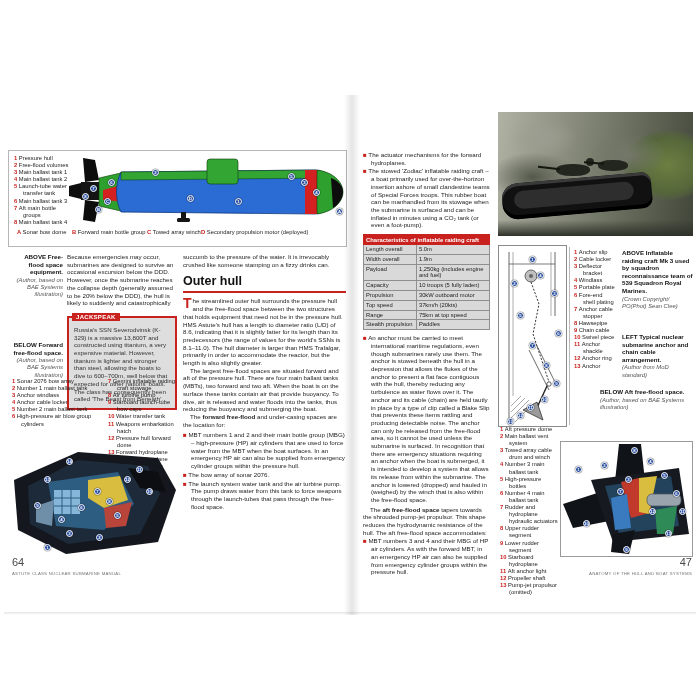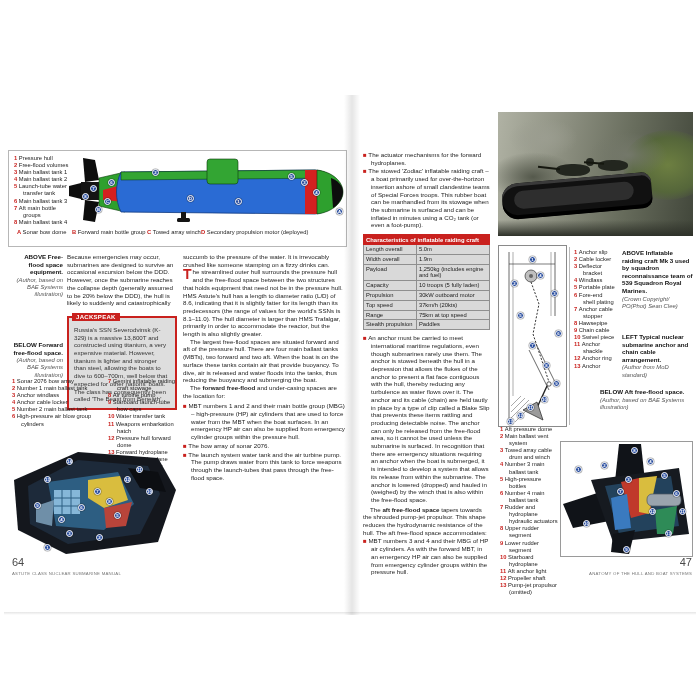--- a/index.html
+++ b/index.html
@@ -170,20 +170,21 @@
   <div class="col2">
     <div class="body-text">Because emergencies may occur, submarines are designed to survive an occasional excursion below the DDD. However, once the submarine reaches the collapse depth (generally assumed to be 20% below the DDD), the hull is likely to suddenly and catastrophically</div>
     <div class="jackspeak">
       <div class="jackspeak-tab">JACKSPEAK</div>
       <div class="body-text">Russia's SSN Severodvinsk (K-329) is a massive 13,800T and constructed using titanium, a very expensive material. However, titanium is lighter and stronger than steel, allowing the boats to dive to 600–700m, well below that expected for other nations' boats. The class has consequently been called 'The Beast from Beneath'.</div>
     </div>
   </div>
 
   <div class="col3">
     <div class="body-text">succumb to the pressure of the water. It is irrevocably crushed like someone stamping on a fizzy drinks can.</div>
+    <div class="section-head">Outer hull</div>
     <div class="body-text">
       <span class="dropcap">T</span><span>he streamlined outer hull surrounds the pressure hull and the free-flood space between the two structures that holds equipment that need not be in the pressure hull. HMS Astute's hull has a length to diameter ratio (L/D) of 8.6, indicating that it is slightly fatter for its length than its predecessors (the range of values for the world's SSNs is 8.1–11.0). The hull diameter is larger than HMS Trafalgar, primarily in order to accommodate the reactor, but the length is also slightly greater.</span>
     </div>
     <div class="body-text indent">The largest free-flood spaces are situated forward and aft of the pressure hull. There are four main ballast tanks (MBTs), two forward and two aft. When the boat is on the surface these tanks contain air that provide buoyancy. To dive, air is released and water floods into the tanks, thus reducing the buoyancy and submerging the boat.</div>
     <div class="body-text indent"><span>The </span><span class="bold">forward free-flood</span><span> and under-casing spaces are the location for:</span></div>
     <div style="margin-top:3px;">
         <div class="bullet body-text"><span class="sq">■ </span>MBT numbers 1 and 2 and their main bottle group (MBG) – high-pressure (HP) air cylinders that are used to force water from the MBT when the boat surfaces. In an emergency HP air can also be supplied from emergency cylinder groups within the pressure hull.</div>
         <div class="bullet body-text"><span class="sq">■ </span>The bow array of sonar 2076.</div>
         <div class="bullet body-text"><span class="sq">■ </span>The launch system water tank and the air turbine pump. The pump draws water from this tank to force weapons through the launch-tubes that pass through the free-flood space.</div>
       </div>

